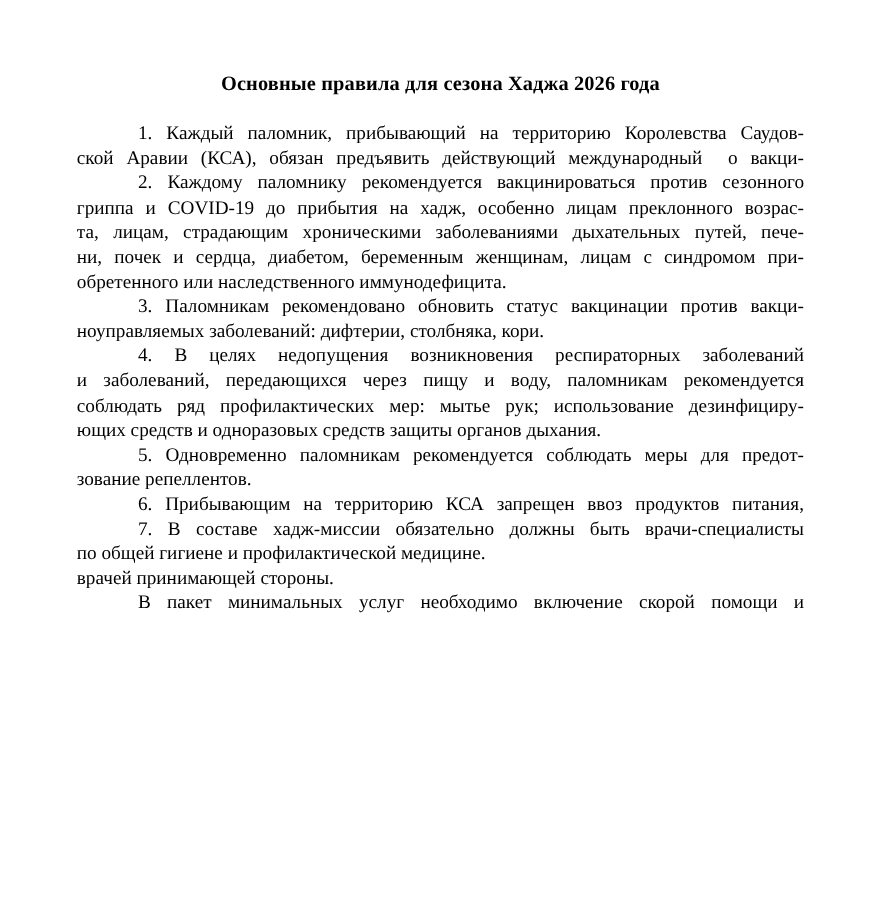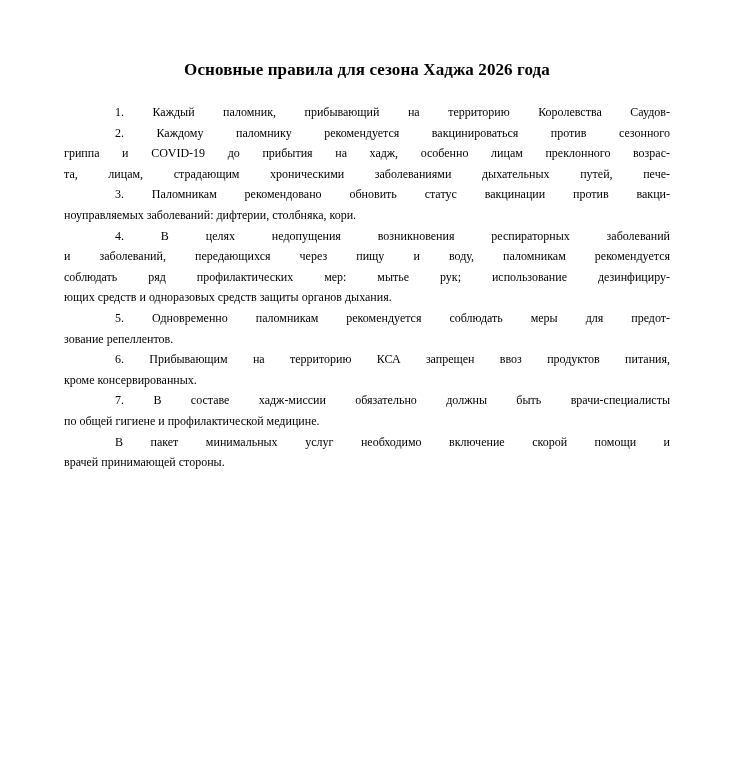--- a/index.html
+++ b/index.html
@@ -24,21 +24,21 @@
     line-height: 20px;
     font-weight: bold;
     text-align: center;
     letter-spacing: 0.1px;
   }
   .para {
     margin: 0;
     padding: 0;
   }
   .line {
-    font-size: 12px;
+    font-size: 16px;
     line-height: 20.6px;
     height: 20.6px;
     white-space: normal;
     text-align: justify;
     text-align-last: justify;
     overflow: visible;
   }
   .line.first {
     text-indent: 51px;
   }
@@ -47,46 +47,48 @@
   }
 </style>
 </head>
 <body>
 
 <main class="page">
   <h1 class="doc-title">Основные правила для сезона Хаджа 2026 года</h1>
   <section>
       <div class="para">
         <div class="line first">1. Каждый паломник, прибывающий на территорию Королевства Саудов-</div>
+        <div class="line">ской Аравии (КСА), обязан предъявить действующий международный&nbsp; о вакци-</div>
       </div>
       <div class="para">
         <div class="line first">2. Каждому паломнику рекомендуется вакцинироваться против сезонного</div>
         <div class="line">гриппа и COVID-19 до прибытия на хадж, особенно лицам преклонного возрас-</div>
         <div class="line">та, лицам, страдающим хроническими заболеваниями дыхательных путей, пече-</div>
+        <div class="line">ни, почек и сердца, диабетом, беременным женщинам, лицам с синдромом при-</div>
+        <div class="line last">обретенного или наследственного иммунодефицита.</div>
       </div>
       <div class="para">
         <div class="line first">3. Паломникам рекомендовано обновить статус вакцинации против вакци-</div>
         <div class="line last">ноуправляемых заболеваний: дифтерии, столбняка, кори.</div>
       </div>
       <div class="para">
         <div class="line first">4. В целях недопущения возникновения респираторных заболеваний</div>
         <div class="line">и заболеваний, передающихся через пищу и воду, паломникам рекомендуется</div>
         <div class="line">соблюдать ряд профилактических мер: мытье рук; использование дезинфициру-</div>
         <div class="line last">ющих средств и одноразовых средств защиты органов дыхания.</div>
       </div>
       <div class="para">
         <div class="line first">5. Одновременно паломникам рекомендуется соблюдать меры для предот-</div>
         <div class="line last">зование репеллентов.</div>
       </div>
       <div class="para">
         <div class="line first">6. Прибывающим на территорию КСА запрещен ввоз продуктов питания,</div>
-        <div class="line last">кроме консервированных.</div>
       </div>
       <div class="para">
         <div class="line first">7. В составе хадж-миссии обязательно должны быть врачи-специалисты</div>
         <div class="line last">по общей гигиене и профилактической медицине.</div>
       </div>
       <div class="para">
+        <div class="line last">врачей принимающей стороны.</div>
         <div class="line first">В пакет минимальных услуг необходимо включение скорой помощи и</div>
-        <div class="line last">врачей принимающей стороны.</div>
       </div>
     </section>
 </main>
 
 </body></html>

